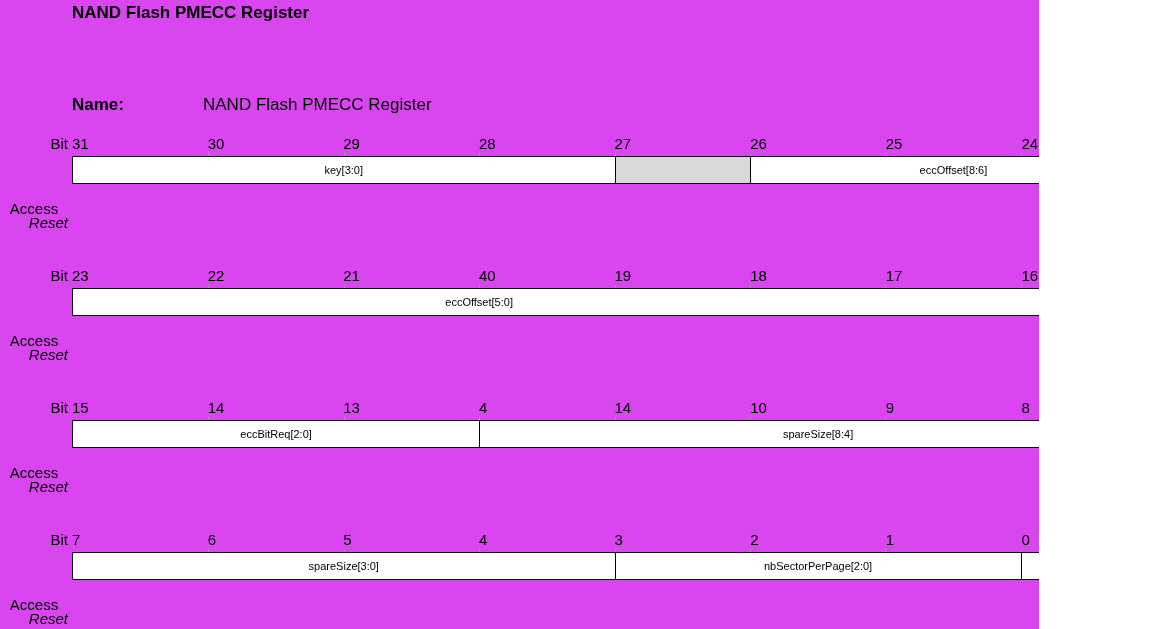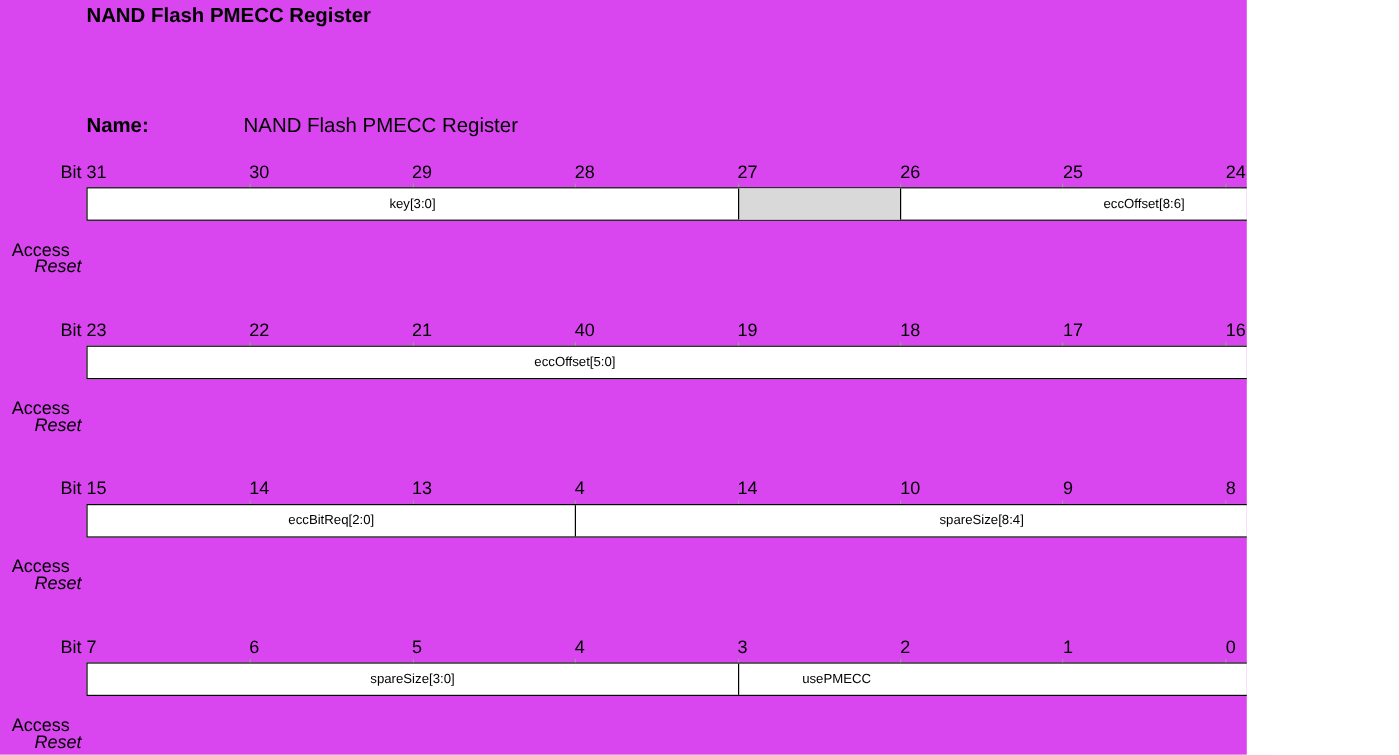--- a/index.html
+++ b/index.html
@@ -133,20 +133,21 @@
       <span class="bitnum">6</span>
       <span class="bitnum">5</span>
       <span class="bitnum">4</span>
       <span class="bitnum">3</span>
       <span class="bitnum">2</span>
       <span class="bitnum">1</span>
       <span class="bitnum">0</span>
     </div>
     <div class="regbox">
       <div class="field w4">spareSize[3:0]</div>
+      <div class="field w3">nbSectorPerPage[2:0]</div>
       <div class="field w1">usePMECC</div>
     <span class="tick" style="left: 12.5%;"></span>
         <span class="tick" style="left: 25%;"></span>
         <span class="tick" style="left: 37.5%;"></span>
         <span class="tick" style="left: 50%;"></span>
         <span class="tick" style="left: 62.5%;"></span>
         <span class="tick" style="left: 75%;"></span>
         <span class="tick" style="left: 87.5%;"></span>
       </div>
     <div class="gutter access-line">Access</div>

